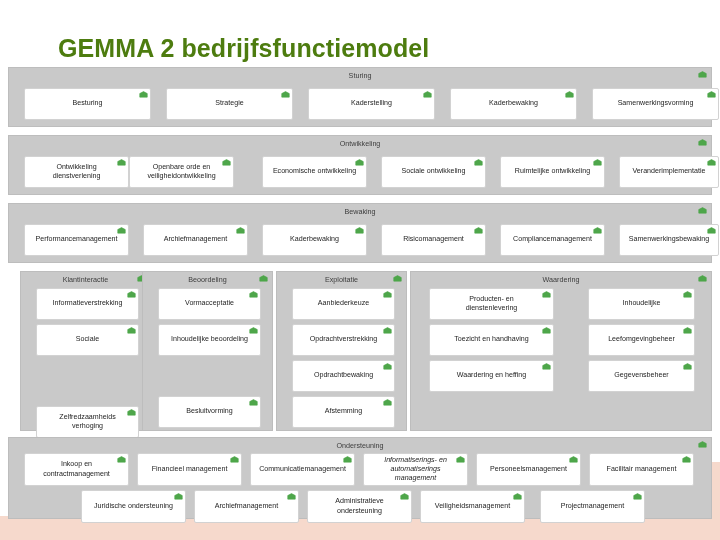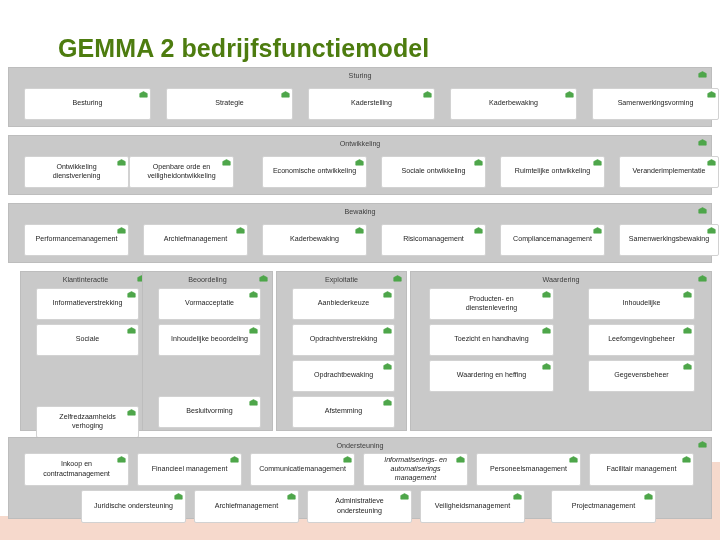--- a/index.html
+++ b/index.html
@@ -501,21 +501,21 @@
         </span>
     </div>
     <div class="fn" style="left:411px;top:52px;width:105px;height:33px;">
       <span class="lbl">Veiligheidsmanagement</span>
       <span class="bf-icon">
           <svg viewBox="0 0 12 9" xmlns="http://www.w3.org/2000/svg">
             <path d="M1 8 L1 3.2 L6 0.6 L11 3.2 L11 8 Z" fill="#4ea64a" stroke="#4ea64a" stroke-width="0.8" stroke-linejoin="round"></path>
           </svg>
         </span>
     </div>
-    <div class="fn" style="left:542px;top:52px;width:105px;height:33px;">
+    <div class="fn" style="left:531px;top:52px;width:105px;height:33px;">
       <span class="lbl">Projectmanagement</span>
       <span class="bf-icon">
           <svg viewBox="0 0 12 9" xmlns="http://www.w3.org/2000/svg">
             <path d="M1 8 L1 3.2 L6 0.6 L11 3.2 L11 8 Z" fill="#4ea64a" stroke="#4ea64a" stroke-width="0.8" stroke-linejoin="round"></path>
           </svg>
         </span>
     </div>
   </div>
 
 </div>

